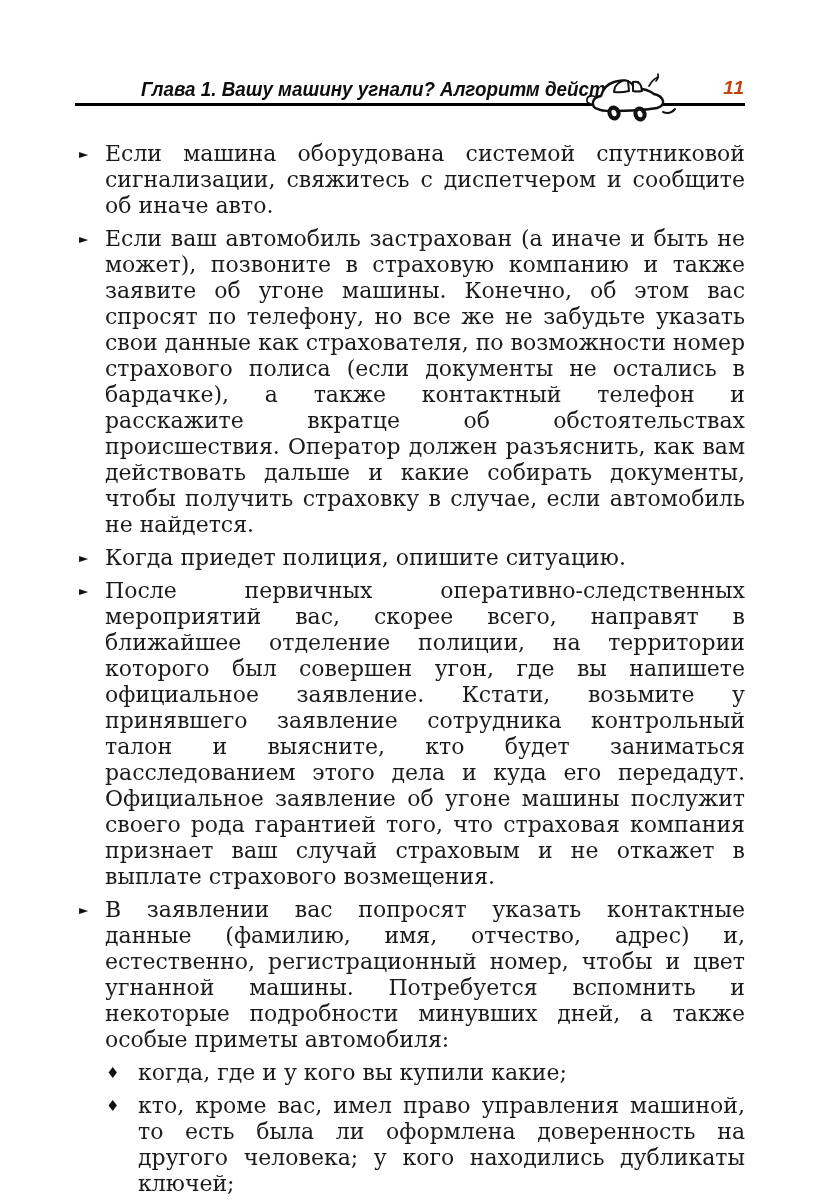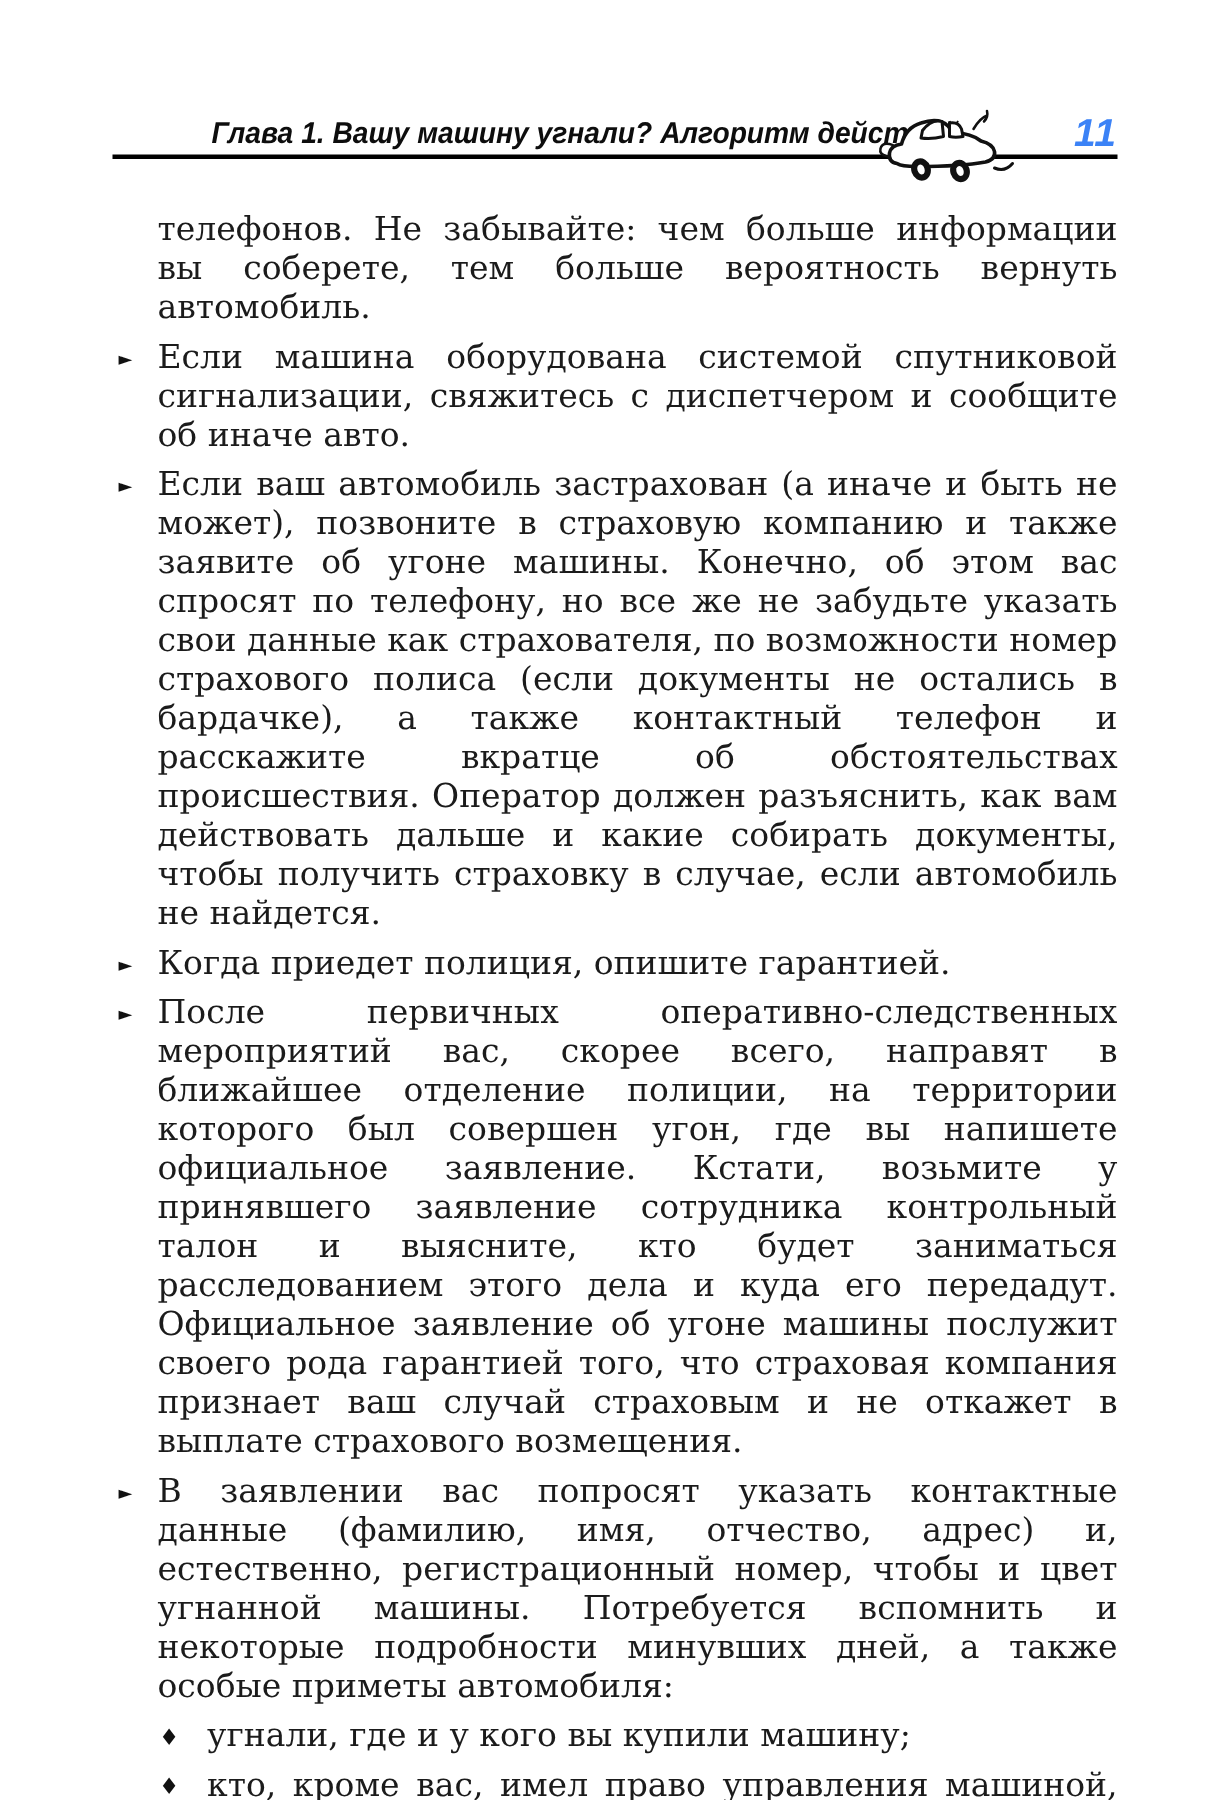--- a/index.html
+++ b/index.html
@@ -26,22 +26,22 @@
     font-size: 20px; line-height: 20px;
     white-space: nowrap;
     color: #0d0d0d;
     transform: scaleX(0.94);
     transform-origin: left bottom;
   }
   .pagenum {
     position: absolute; right: 0px; top: 77px;
     font-family: "Liberation Sans", sans-serif;
     font-style: italic; font-weight: 700;
-    font-size: 26px; line-height: 22px;
-    color: #3b82f6;
+    font-size: 19px; line-height: 22px;
+    color: #c2410c;
     letter-spacing: 1px;
   }
   .car { position: absolute; right: 62px; top: 70px; width: 100px; height: 52px; z-index: 2; }
 
   
   .content {
     position: absolute; left: 105px; right: 72px; top: 141px;
     font-size: 22px; line-height: 26px;
     text-align: justify;
     color: #1b1b1b;
@@ -88,50 +88,49 @@
           <ellipse cx="57" cy="44" rx="6.5" ry="7.5" transform="rotate(-18 57 44)" fill="#111"></ellipse>
           <ellipse cx="57" cy="44" rx="2.4" ry="3.4" transform="rotate(-18 57 44)" fill="#fff"></ellipse>
         </g>
       </svg>
     </div>
     <div class="pagenum">11</div>
   </header>
 
   <main class="content">
 
-    <p class="para">телефонов. Не забывайте: чем больше информации вы соберете, тем больше вероятность вернуть автомобиль.</p>
 
     <div class="li block">
       <span class="tri">►</span>
       <p class="li-text">Если машина оборудована системой спутниковой сигнализации, свяжитесь с диспетчером и сообщите об иначе авто.</p>
     </div>
 
     <div class="li block">
       <span class="tri">►</span>
       <p class="li-text">Если ваш автомобиль застрахован (а иначе и быть не может), позвоните в страховую компанию и также заявите об угоне машины. Конечно, об этом вас спросят по телефону, но все же не забудьте указать свои данные как страхователя, по возможности номер страхового полиса (если документы не остались в бардачке), а также контактный телефон и расскажите вкратце об обстоятельствах происшествия. Оператор должен разъяснить, как вам действовать дальше и какие собирать документы, чтобы получить страховку в случае, если автомобиль не найдется.</p>
     </div>
 
     <div class="li block">
       <span class="tri">►</span>
-      <p class="li-text">Когда приедет полиция, опишите гарантией.</p>
+      <p class="li-text">Когда приедет полиция, опишите ситуацию.</p>
     </div>
 
     <div class="li block">
       <span class="tri">►</span>
       <p class="li-text">После первичных оперативно-следственных мероприятий вас, скорее всего, направят в ближайшее отделение полиции, на территории которого был совершен угон, где вы напишете официальное заявление. Кстати, возьмите у принявшего заявление сотрудника контрольный талон и выясните, кто будет заниматься расследованием этого дела и куда его передадут. Официальное заявление об угоне машины послужит своего рода гарантией того, что страховая компания признает ваш случай страховым и не откажет в выплате страхового возмещения.</p>
     </div>
 
     <div class="li block">
       <span class="tri">►</span>
       <p class="li-text">В заявлении вас попросят указать контактные данные (фамилию, имя, отчество, адрес) и, естественно, регистрационный номер, чтобы и цвет угнанной машины. Потребуется вспомнить и некоторые подробности минувших дней, а также особые приметы автомобиля:</p>
     </div>
 
     <div class="sub block">
       <span class="diamond">♦</span>
-      <p class="sub-text">угнали, где и у кого вы купили машину;</p>
+      <p class="sub-text">когда, где и у кого вы купили какие;</p>
     </div>
 
     <div class="sub block">
       <span class="diamond">♦</span>
       <p class="sub-text">кто, кроме вас, имел право управления машиной, то есть была ли оформлена доверенность на другого человека; у кого находились дубликаты ключей;</p>
     </div>
 
   </main>
 </div>
 

